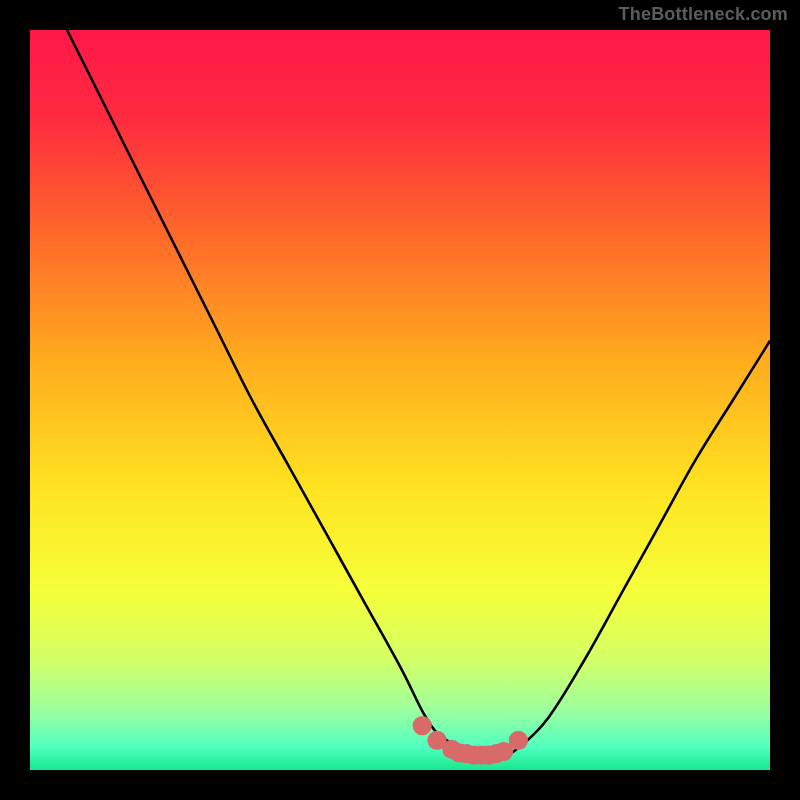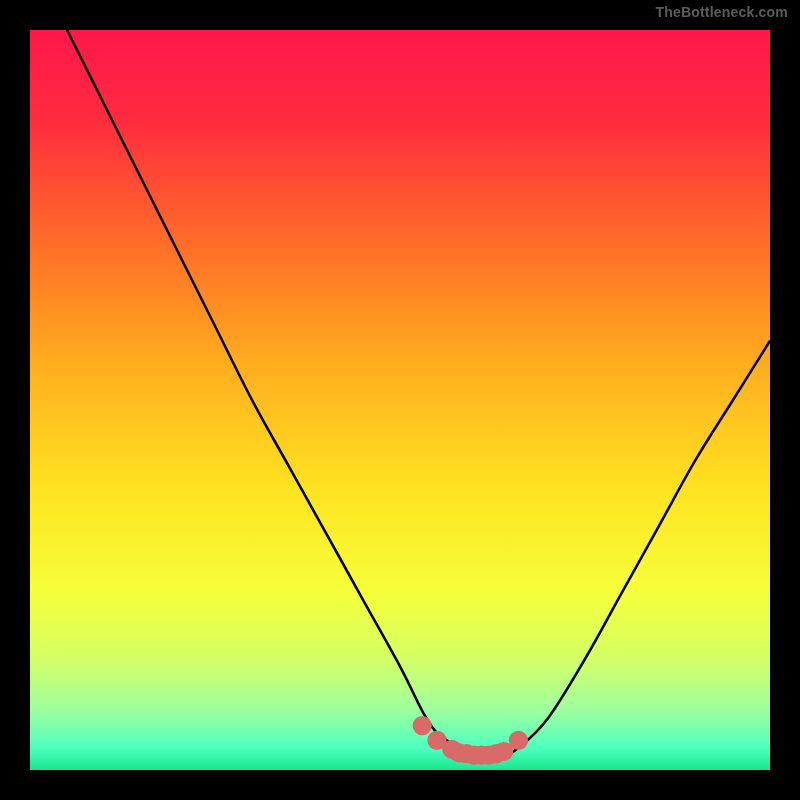--- a/index.html
+++ b/index.html
@@ -38,21 +38,21 @@
     left: 0;
     top: 0;
     width: 100%;
     height: 100%;
   }
   .watermark {
     position: absolute;
     top: 4px;
     right: 12px;
     font-family: Arial, Helvetica, sans-serif;
-    font-size: 14px;
+    font-size: 18px;
     font-weight: 600;
     color: #5c5c5c;
     letter-spacing: 0.2px;
   }
 </style>
 </head>
 <body>
 
 <div class="frame">
 

